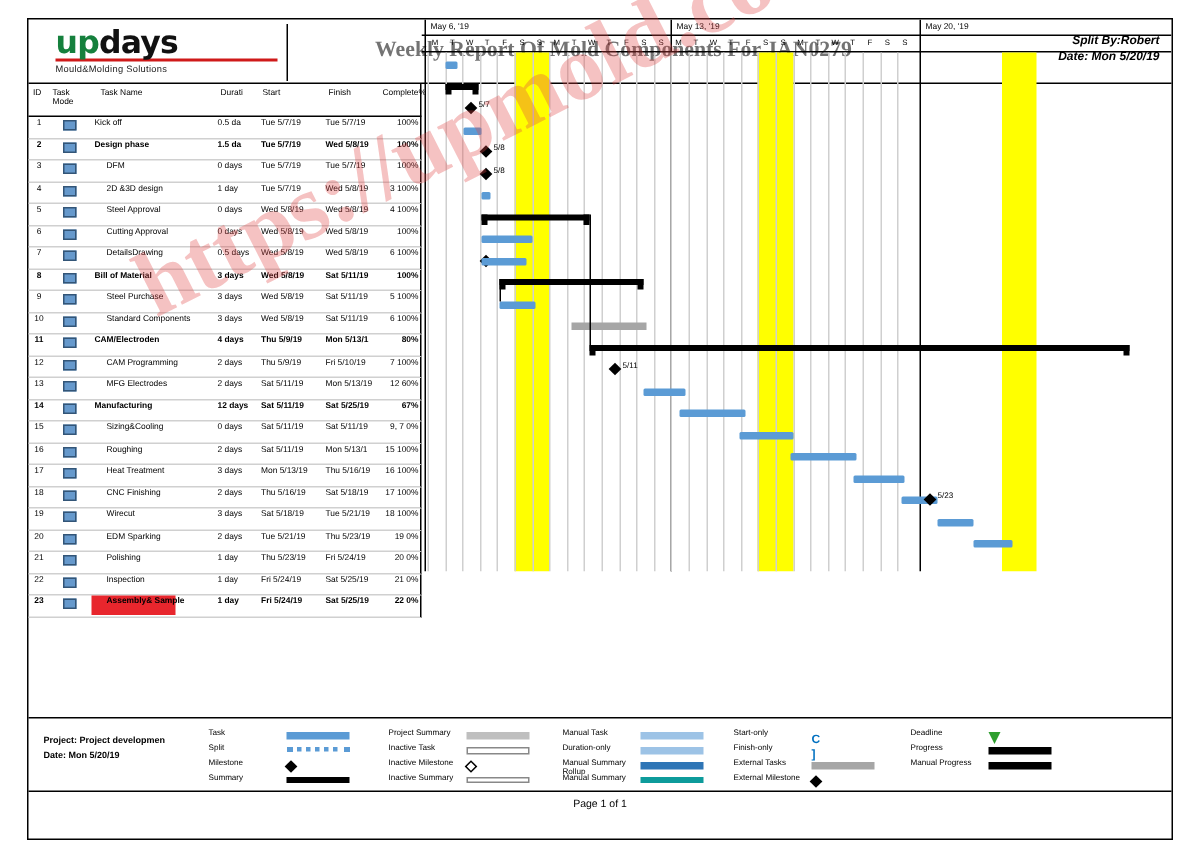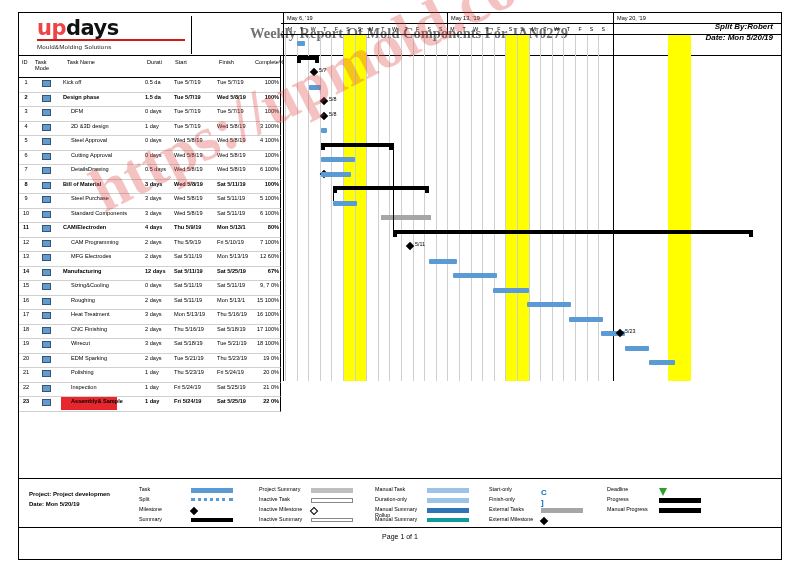--- a/index.html
+++ b/index.html
@@ -25,21 +25,21 @@
     border-bottom:1px solid #000;
   }
   .logo-box {
     position:absolute; left:18px; top:5px; width:150px; height:34px;
   }
   .logo-text {
     font-family:"DejaVu Sans", sans-serif;
     font-weight:bold; font-size:21px; letter-spacing:-0.5px;
     color:#111; line-height:20px;
   }
-  .logo-text .up { color:#ef4444; }
+  .logo-text .up { color:#15803d; }
   .logo-sub {
     font-size:6.2px; color:#222; letter-spacing:0.2px; margin-top:2px;
   }
   .logo-rule { width:148px; height:2px; background:#cf1a1a; margin-top:1px; }
   .logo-sep {
     position:absolute; left:172px; top:3px; width:1px; height:38px; background:#000;
   }
   .title {
     position:absolute; left:180px; top:12px; width:420px;
     text-align:center; font-size:14.5px; font-weight:bold; color:#737373;

